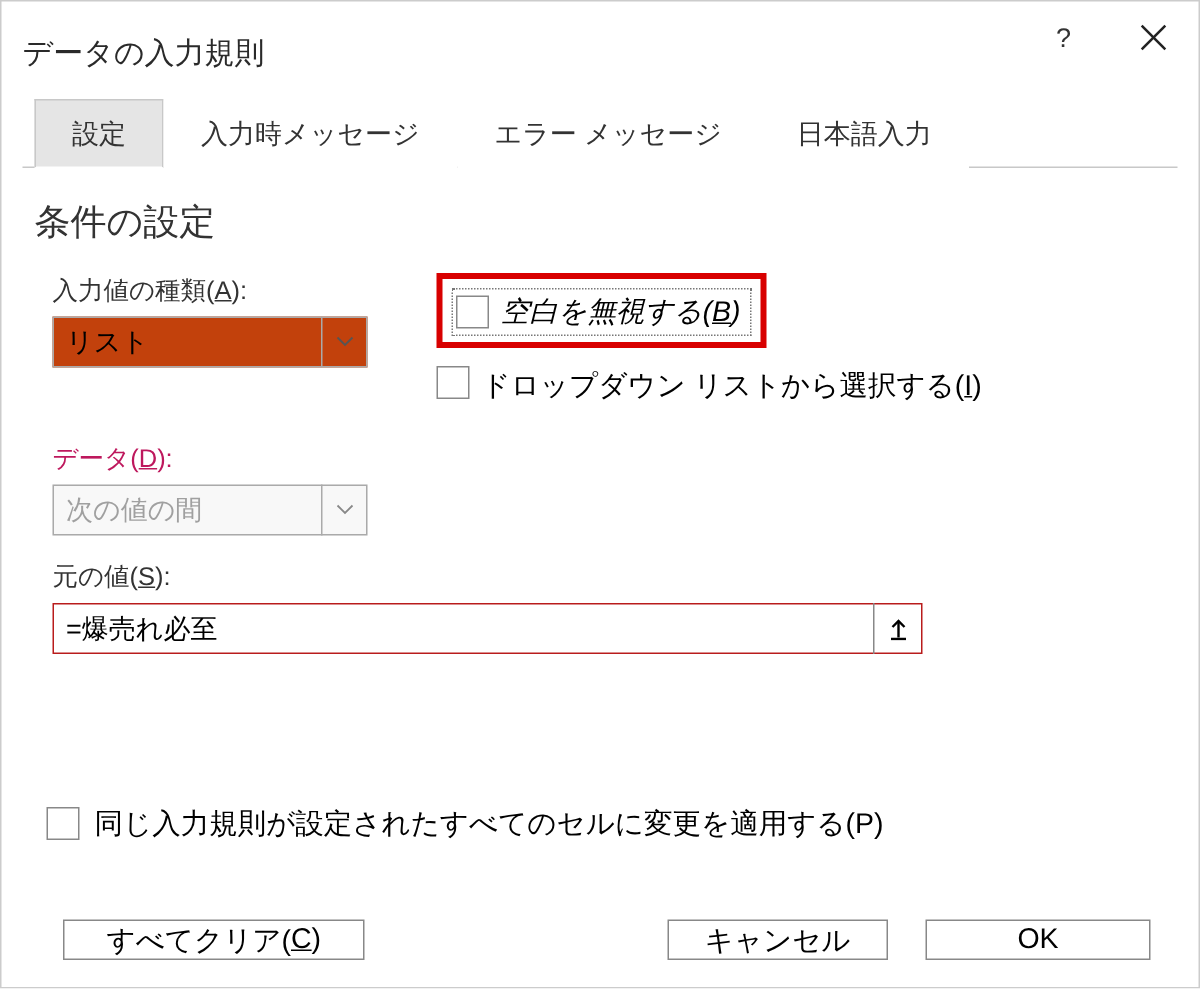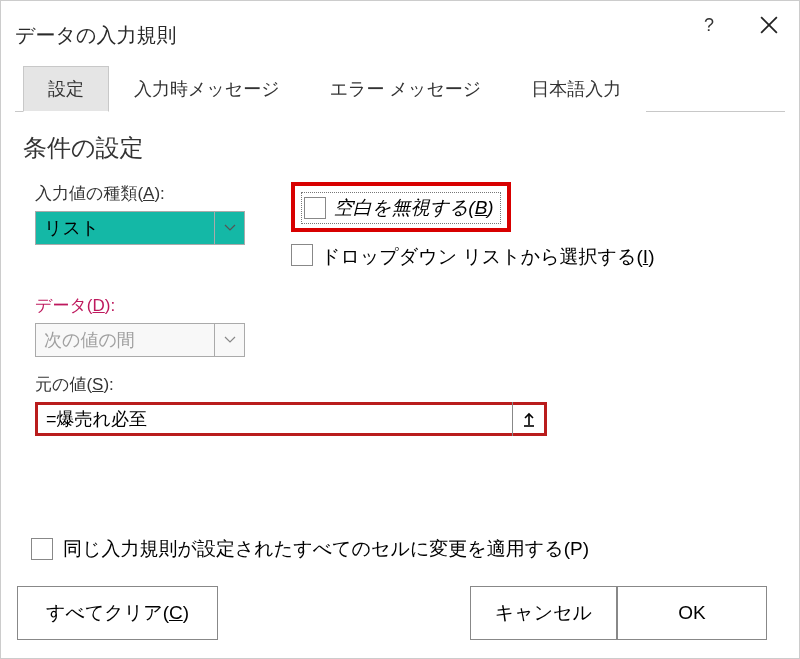--- a/index.html
+++ b/index.html
@@ -15,37 +15,37 @@
     .tab.active { border-color: #c8c8c8; background: #e5e5e5; border-bottom: 1px solid #fff; }
     .body { flex: 1; padding: 20px 8px 0 8px; }
     .section-label { font-size: 24px; color: #333; margin-bottom: 18px; }
     .inner { padding-left: 12px; }
     .row { display: flex; align-items: flex-start; margin-bottom: 6px; }
     .col-left { width: 240px; }
     .col-right { flex: 1; padding-left: 16px; }
     .field-label { font-size: 17px; color: #333; margin-bottom: 6px; }
     .field-label.disabled-text { color: #be185d; }
     .field-label .shortcut { text-decoration: underline; }
-    .dropdown { display: flex; width: 210px; height: 34px; border: 1px solid #aaa; background: #14b8a6; align-items: center; font-size: 18px; }
+    .dropdown { display: flex; width: 210px; height: 34px; border: 1px solid #aaa; background: #c2410c; align-items: center; font-size: 18px; }
     .dropdown .text { flex: 1; padding-left: 8px; }
     .dropdown.disabled .text { color: #a0a0a0; }
     .dropdown .arrow { width: 30px; height: 34px; border-left: 1px solid #aaa; display: flex; align-items: center; justify-content: center; }
     .dropdown.disabled { background: #f8f8f8; }
     .check-row { display: flex; align-items: flex-start; gap: 8px; font-size: 19px; margin-bottom: 12px; margin-top: 2px; }
     .checkbox { width: 22px; height: 22px; border: 1px solid #888; background: #fff; flex-shrink: 0; }
     .check-row .shortcut { text-decoration: underline; }
     .highlight-box { border: 4px solid #d80000; padding: 4px 6px 4px 6px; display: inline-flex; font-style: italic; }
     .highlight-inner { display: flex; align-items: center; gap: 8px; border: 1px dotted #777; padding: 2px 6px 2px 2px; }
     .highlight-inner .checkbox { border: 1px solid #888; }
-    .text-input-row { display: flex; width: 512px; height: 34px; border: 3px solid #b91c1c; align-items: center; justify-content: center; }
+    .text-input-row { display: flex; width: 580px; height: 34px; border: 1px solid #b91c1c; align-items: center; justify-content: center; }
     .text-input-row .ti-text { flex: 1; font-size: 18px; padding-left: 8px; }
     .text-input-row .ti-btn { width: 32px; height: 34px; border-left: 1px solid #888; display: flex; align-items: center; justify-content: center; }
     .apply-row { display: flex; align-items: center; gap: 10px; font-size: 19px; margin-top: 100px; padding-left: 8px; }
     .footer { display: flex; padding: 14px 16px 18px 16px; align-items: center; border-top: none; }
-    .footer .btn { height: 54px; padding: 0 28px; border: 1px solid #888; background: #fff; font-size: 19px; display: flex; align-items: center; justify-content: center; }
+    .footer .btn { height: 27px; padding: 0 28px; border: 1px solid #888; background: #fff; font-size: 19px; display: flex; align-items: center; justify-content: center; margin-left: 25px; }
     .footer .spacer { flex: 1; }
     .footer .btn.ok { width: 150px; padding: 0; margin-right: 16px; }
     .footer .btn.cancel { padding: 0 24px; }
     .dropdown .arrow svg { width: 12px; height: 8px; }
     .ti-btn svg { width: 14px; height: 16px; }
   </style>
 </head>
 <body>
 
 <div class="dialog">

